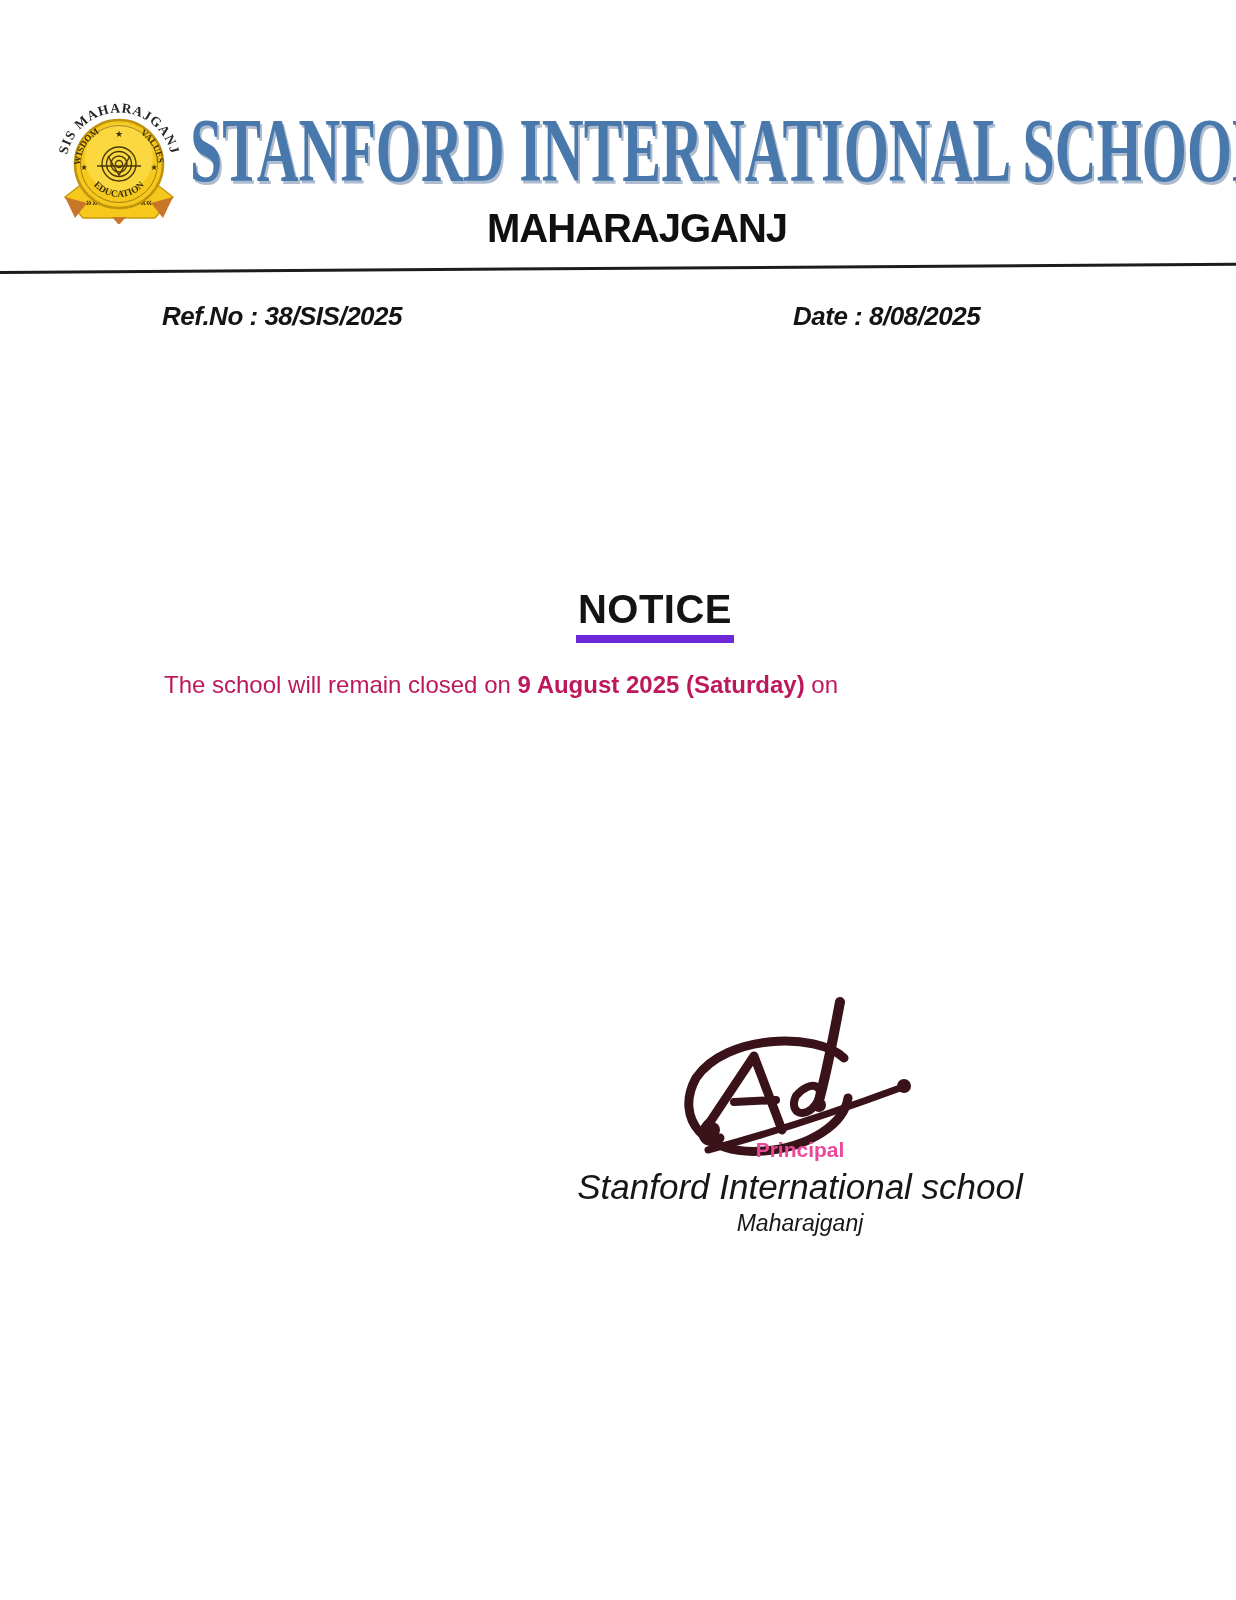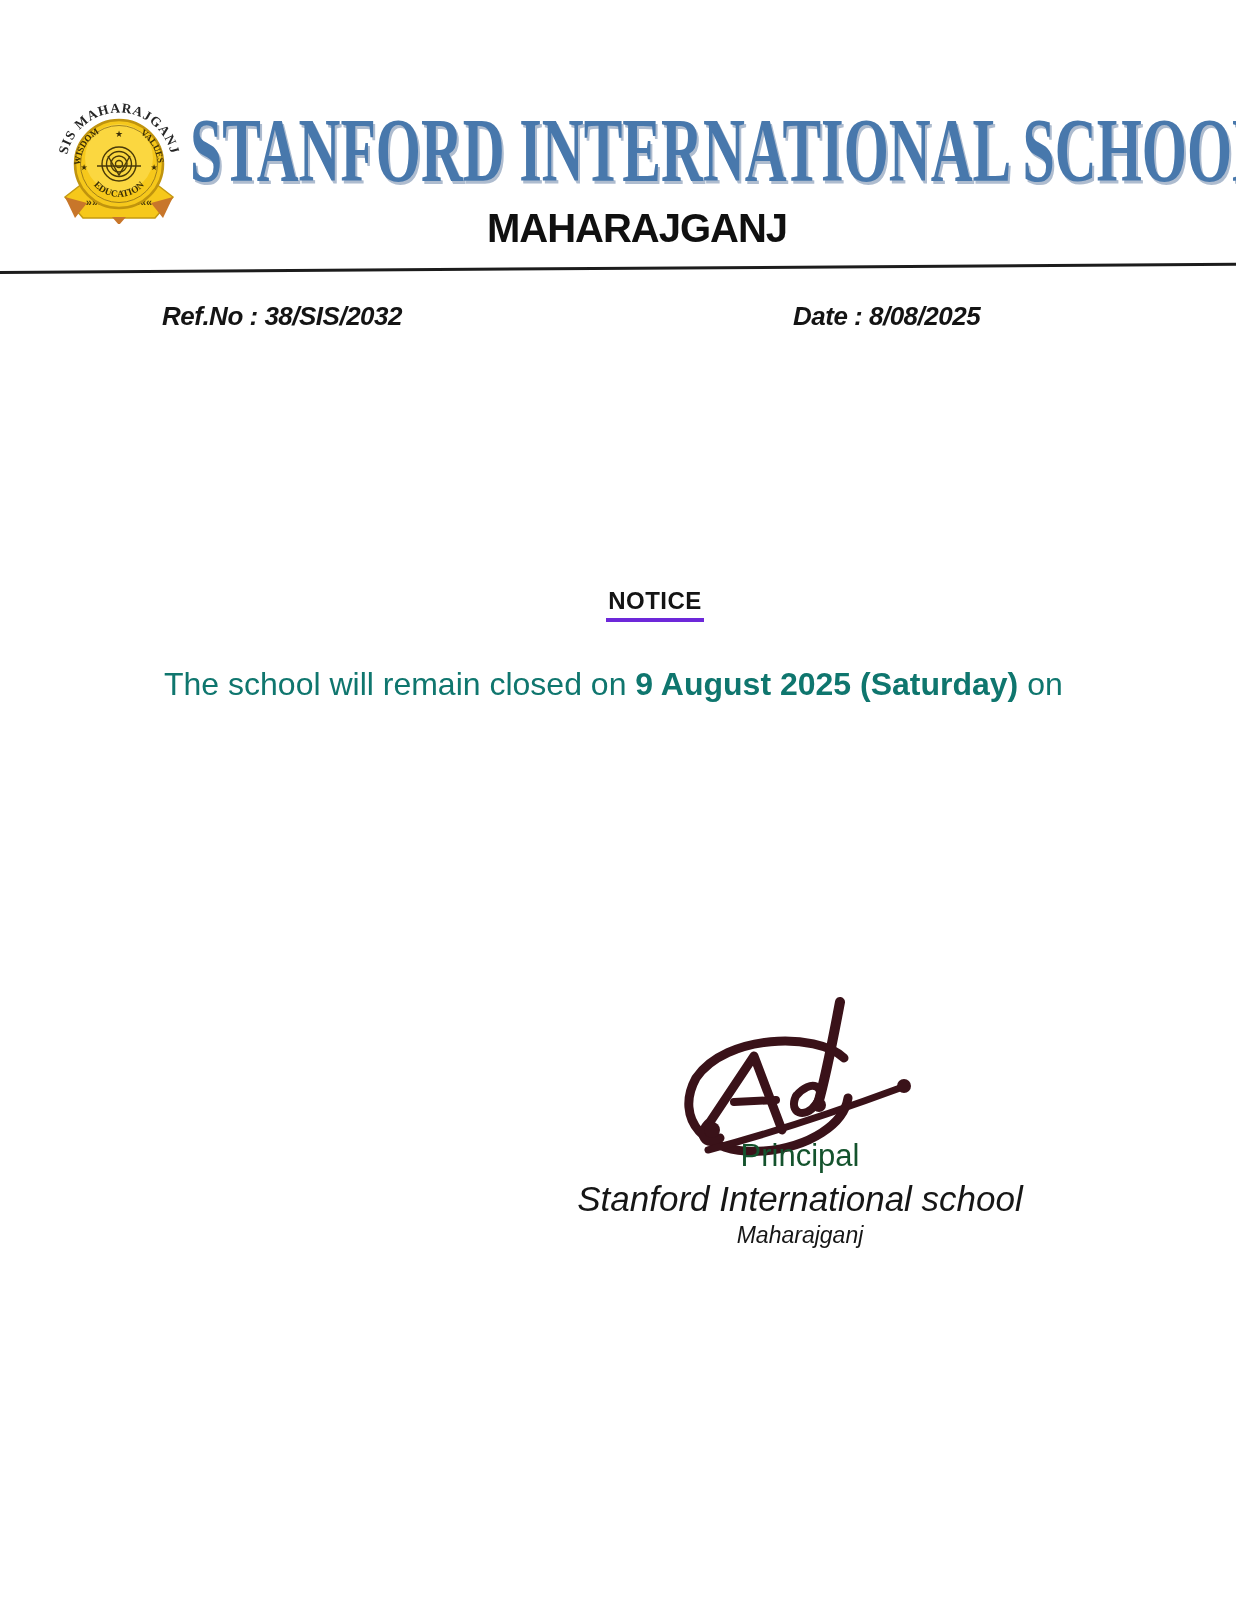--- a/index.html
+++ b/index.html
@@ -34,34 +34,34 @@
     font-size:26px; color:#141414; letter-spacing:-0.5px; white-space:pre;
   }
   .meta-ref  { left:162px; }
   .meta-date { left:793px; }
 
   
   .notice-heading {
     position:absolute; left:0; right:0; top:587px; padding-left:74px; text-align:center;
   }
   .notice-heading span {
-    display:inline-block; font-weight:bold; font-size:24px; color:#141414;
-    border-bottom:4px solid #6d28d9; padding:0 2px 3px 2px; letter-spacing:0.5px;
+    display:inline-block; font-weight:bold; font-size:40px; color:#141414;
+    border-bottom:8px solid #6d28d9; padding:0 2px 3px 2px; letter-spacing:0.5px;
   }
   .notice-body {
     position:absolute; left:164px; top:662px; width:940px;
-    font-size:32px; line-height:45px; color:#0f766e;
+    font-size:24px; line-height:45px; color:#be185d;
   }
   .body-line { white-space:pre; }
   .body-line .b { font-weight:bold; }
 
   
   .signature-svg { position:absolute; left:648px; top:972px; width:282px; height:202px; }
   .sign-block { position:absolute; left:400px; top:1138px; width:800px; text-align:center; }
-  .sign-role  { font-weight:normal; font-size:31px; color:#14532d; }
+  .sign-role  { font-weight:bold; font-size:21px; color:#ec4899; }
   .sign-org   { font-style:italic; font-size:35px; color:#161616; margin-top:5px; }
   .sign-place { font-style:italic; font-size:23px; color:#161616; margin-top:3px; }
 </style>
 </head>
 <body>
 
 <div class="page">
 
   <div class="logo-wrap">
     <svg viewBox="0 0 124 140" width="126" height="140">
@@ -110,21 +110,21 @@
       <text x="62" y="53" font-size="9" fill="#3a2e06" text-anchor="middle">★</text>
       <text x="27" y="86" font-size="8" fill="#3a2e06" text-anchor="middle">★</text>
       <text x="97" y="86" font-size="8" fill="#3a2e06" text-anchor="middle">★</text>
     </svg>
   </div>
 
   <div class="school-name">STANFORD INTERNATIONAL SCHOOL</div>
   <div class="school-location">MAHARAJGANJ</div>
   <div class="header-divider"></div>
 
-  <div class="meta-ref">Ref.No : 38/SIS/2032</div>
+  <div class="meta-ref">Ref.No : 38/SIS/2025</div>
   <div class="meta-date">Date : 8/08/2025</div>
 
   <div class="notice-heading">
     <span>NOTICE</span>
   </div>
 
   <div class="notice-body" id="notice-body">
       <div class="body-line"><span>The school will remain closed on </span><span class="b">9 August 2025 (Saturday)</span><span> on</span></div>
     </div>
 

